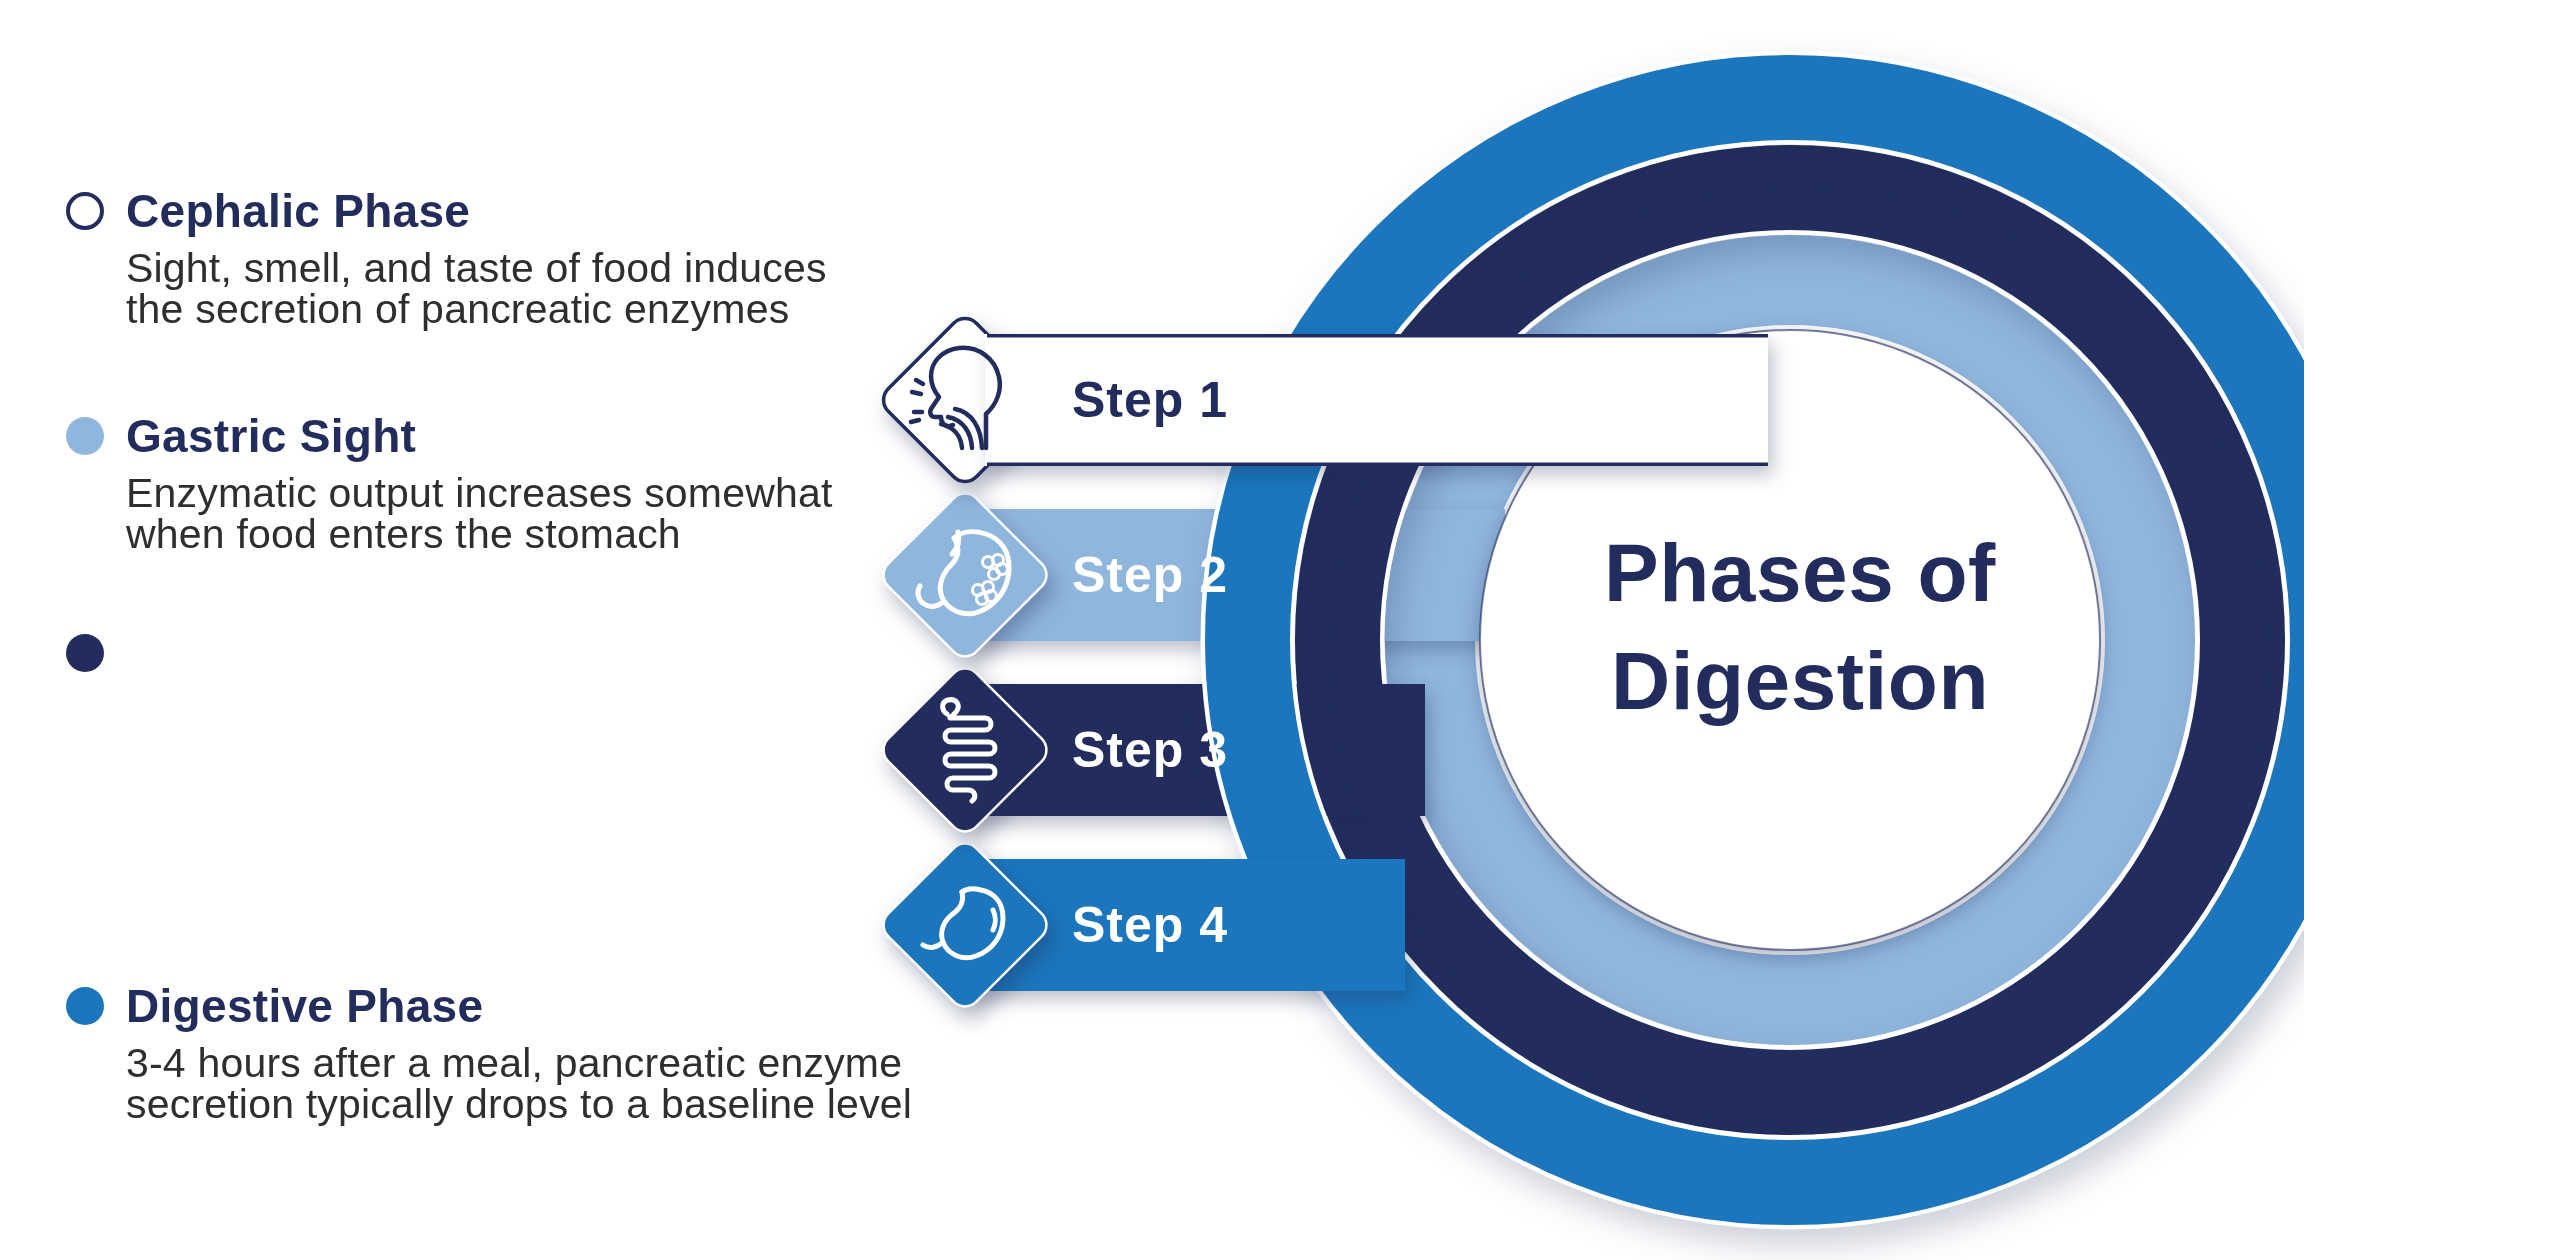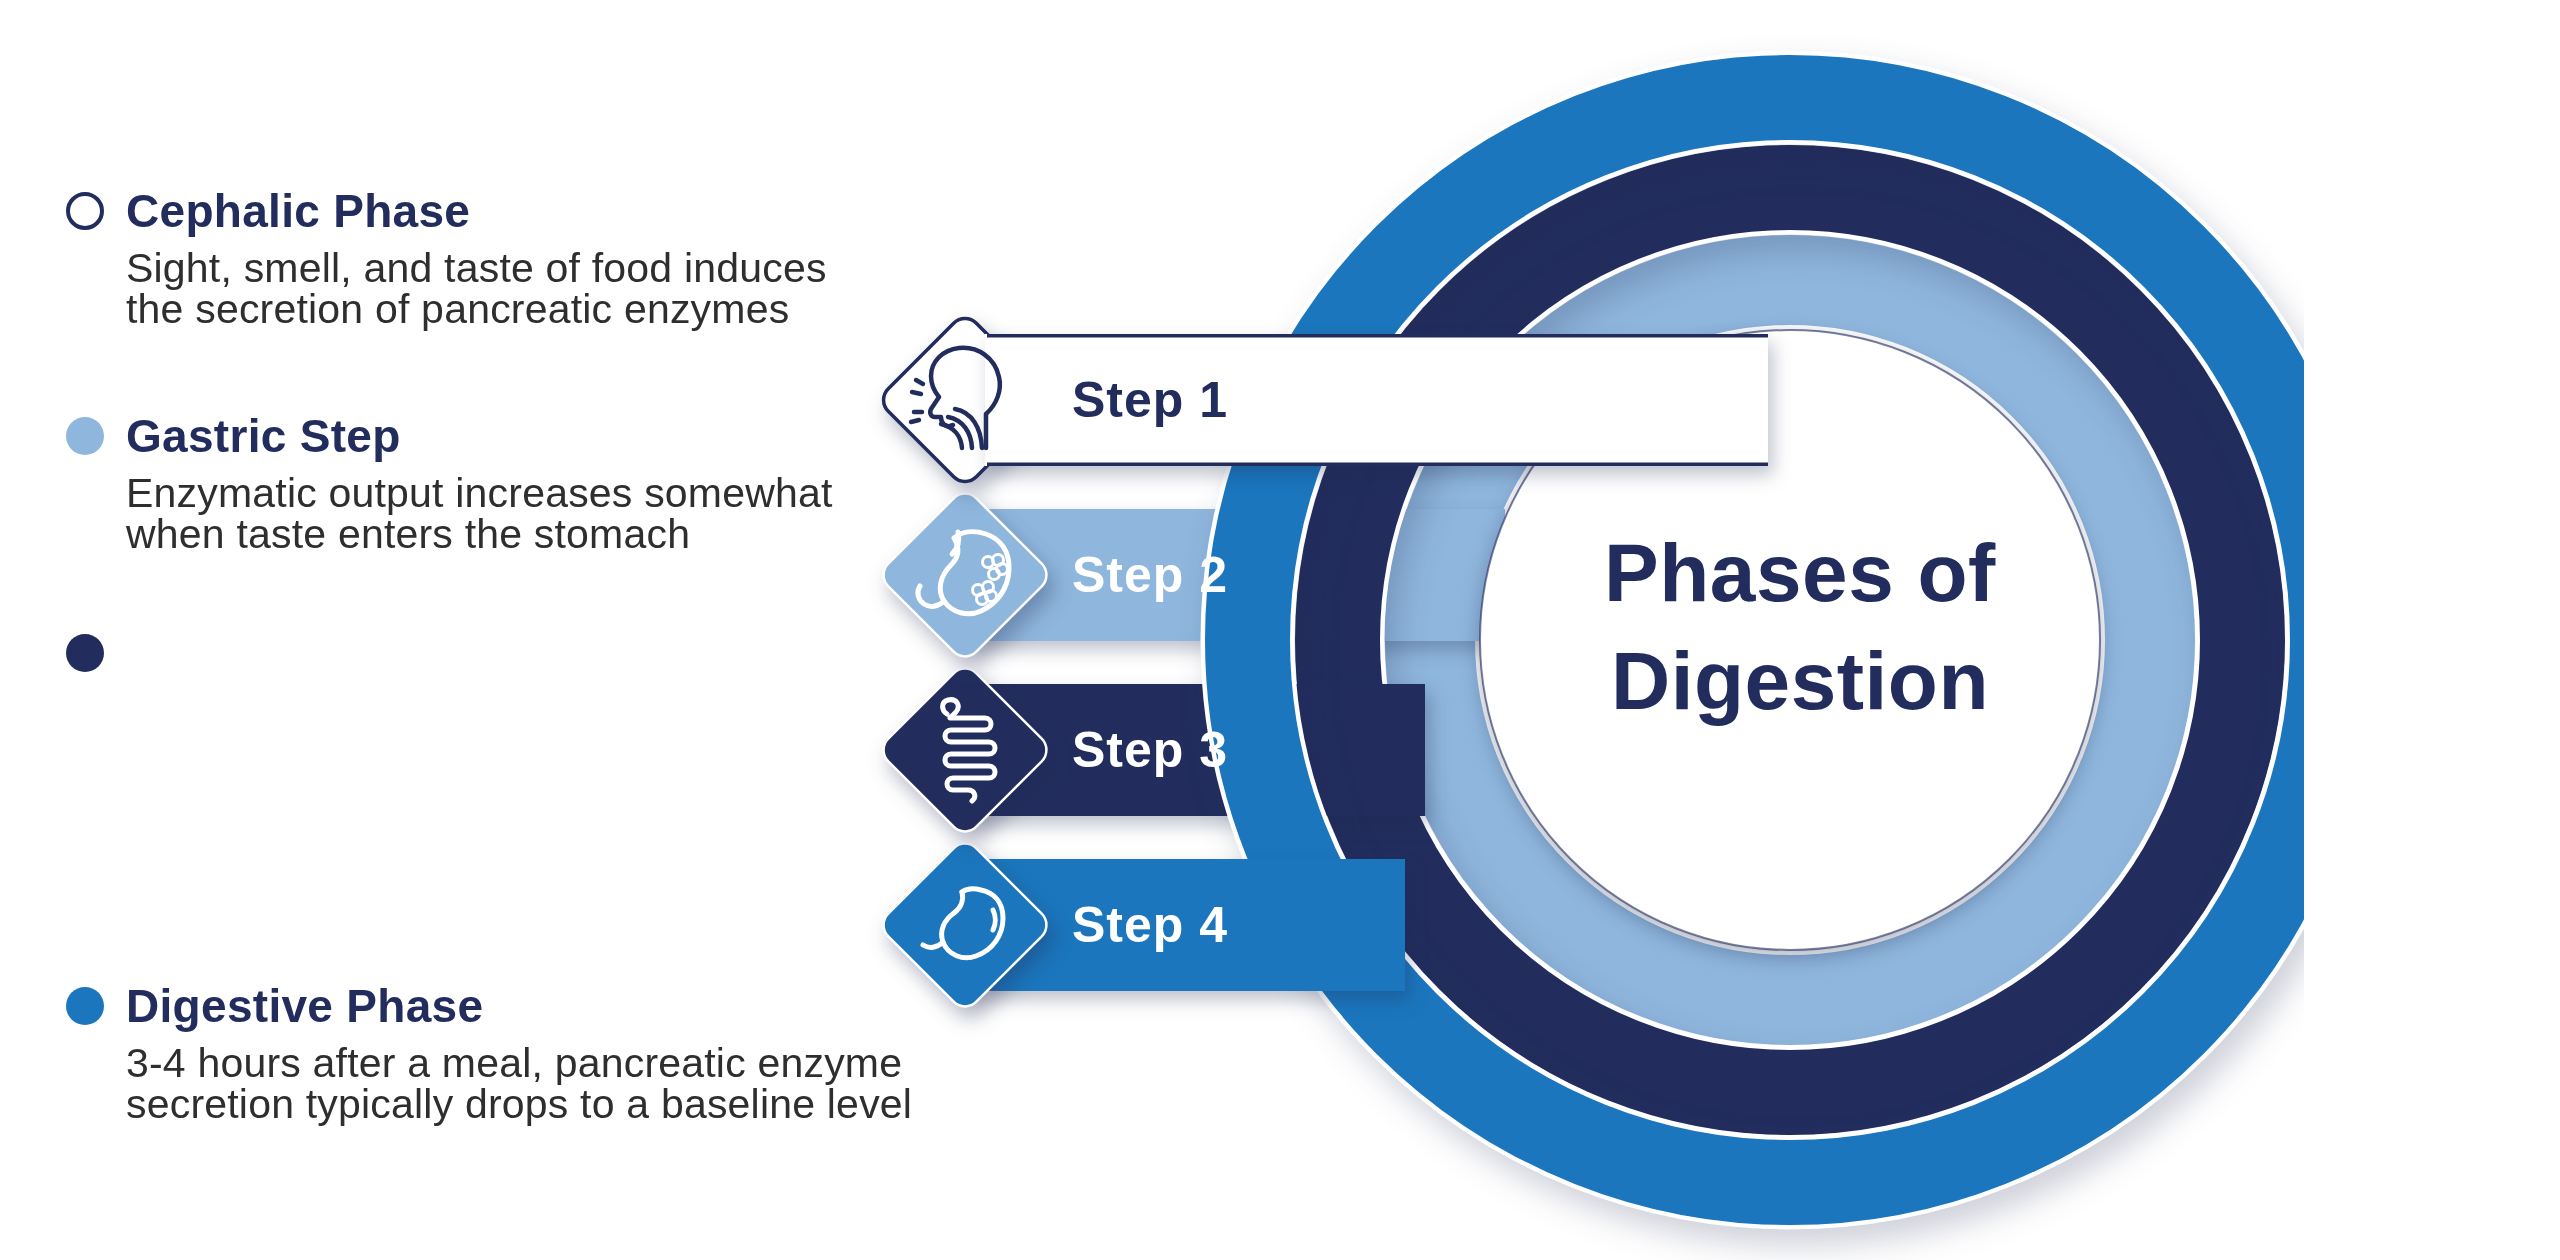--- a/index.html
+++ b/index.html
@@ -46,24 +46,24 @@
       <span class="bullet b-outline"></span>
       <h2>Cephalic Phase</h2>
     </div>
     <p class="desc">Sight, smell, and taste of food induces
 the secretion of pancreatic enzymes</p>
   </div>
 
   <div class="legend-item" style="top:409px">
     <div class="legend-head">
       <span class="bullet b-light"></span>
-      <h2>Gastric Step</h2>
+      <h2>Gastric Sight</h2>
     </div>
     <p class="desc">Enzymatic output increases somewhat
-when taste enters the stomach</p>
+when food enters the stomach</p>
   </div>
 
   <div class="legend-item" style="top:634px">
     <div class="legend-head">
       <span class="bullet b-navy"></span>
     </div>
   </div>
 
   <div class="legend-item" style="top:979px">
     <div class="legend-head">

